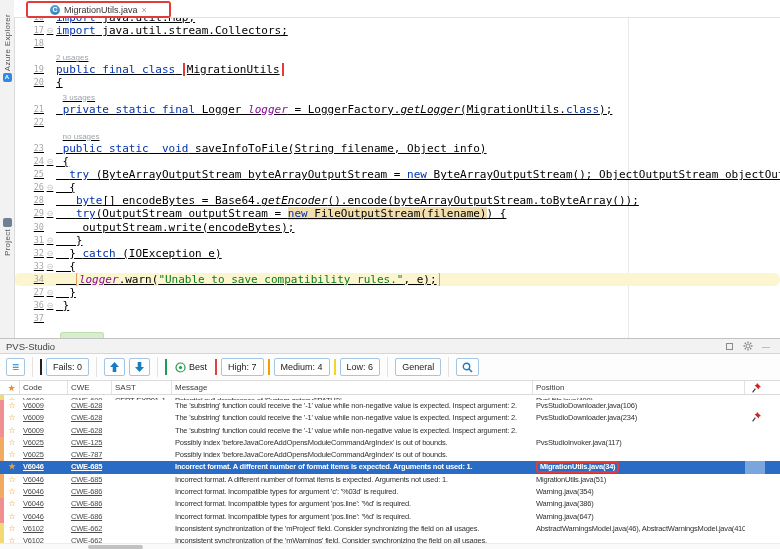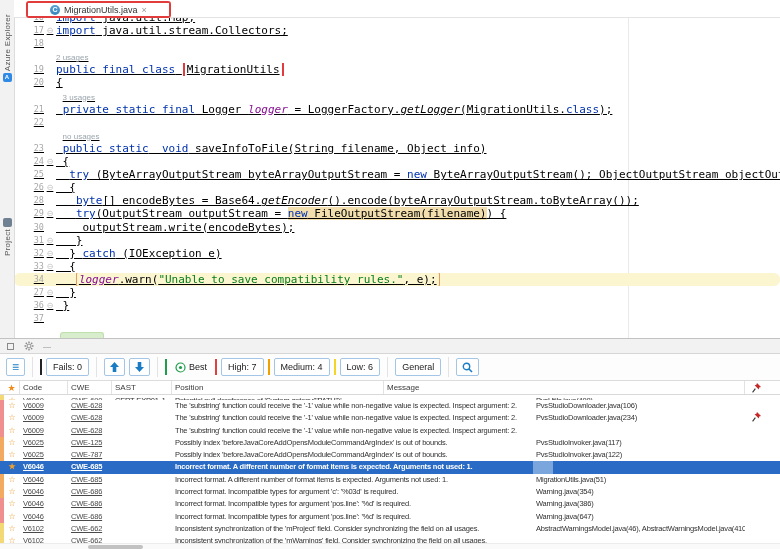--- a/index.html
+++ b/index.html
@@ -152,20 +152,21 @@
         <div class="ed-row cur"><div class="gut">34</div><div class="fold"></div><div class="code"><span class="st">   </span><span class="warnbox"><span class="sf">logger</span><span class="st">.warn(</span><span class="ss">"Unable to save compatibility rules."</span><span class="st">, e);</span></span></div></div>
         <div class="ed-row"><div class="gut">27</div><div class="fold">⊖</div><div class="code"><span class="st">  }</span></div></div>
         <div class="ed-row"><div class="gut">36</div><div class="fold">⊖</div><div class="code"><span class="st"> }</span></div></div>
         <div class="ed-row"><div class="gut">37</div><div class="fold"></div><div class="code"></div></div>
       </div>
     <div id="green-pill"></div>
   </div>
 
   <div id="pvs">
     <div class="pvs-header">
+      <span class="pvs-title">PVS-Studio</span>
       <span class="win-icons">
         <svg width="9" height="9">
             <rect x="1.5" y="1.5" width="6" height="6" fill="none" stroke="#8a8a8a"></rect>
           </svg>
         <svg width="10" height="10">
             <circle cx="5" cy="5" r="2" fill="none" stroke="#8a8a8a"></circle>
             <g stroke="#8a8a8a" stroke-width="1.4">
               <line x1="5" y1="0.5" x2="5" y2="2"></line>
               <line x1="5" y1="8" x2="5" y2="9.5"></line>
               <line x1="0.5" y1="5" x2="2" y2="5"></line>
@@ -233,22 +234,22 @@
           </svg>
         </div>
     </div>
 
     <div class="tbl-head" id="tbl-head">
         <div class="hc noline" style="width: 4px; padding: 0px;"></div>
         <div class="hc hstar" style="width: 16px;">★</div>
         <div class="hc" style="width: 48px;">Code</div>
         <div class="hc" style="width: 44px;">CWE</div>
         <div class="hc" style="width: 60px;">SAST</div>
+        <div class="hc" style="width: 361px;">Message</div>
         <div class="hc" style="width: 212px;">Position</div>
-        <div class="hc" style="width: 361px;">Message</div>
         <div class="hc noline" style="width: 20px; justify-content: center;">
           <svg width="9" height="10" viewBox="0 0 9 10">
             <path d="M5 0 L9 4 L7.2 4.6 L6.8 6.4 L2.6 2.2 L4.4 1.8 Z" fill="#c62828"></path>
             <line x1="3.4" y1="5.6" x2="0.6" y2="9.4" stroke="#333" stroke-width="1.1"></line>
           </svg>
         </div>
         <div class="hc noline" style="width: 15px;"></div>
       </div>
     <div id="tbl-rows">
         <div class="trow partial">
@@ -308,31 +309,31 @@
           <div class="tc pincell" style="width: 20px; text-align: center;"></div>
           <div class="tc" style="width: 15px;"></div>
         </div>
         <div class="trow">
           <div class="tc sev" style="width: 4px; background: rgb(242, 170, 96);"></div>
           <div class="tc starc" style="width: 16px;">☆</div>
           <div class="tc" style="width: 48px;"><span class="link">V6025</span></div>
           <div class="tc" style="width: 44px;"><span class="link">CWE-787</span></div>
           <div class="tc" style="width: 60px;"></div>
           <div class="tc" style="width: 361px;">Possibly index 'beforeJavaCoreAddOpensModuleCommandArgIndex' is out of bounds.</div>
-          <div class="tc" style="width: 212px;">PvsStudioInvoker.java(122)</div>
           <div class="tc pincell" style="width: 20px; text-align: center;"></div>
           <div class="tc" style="width: 15px;"></div>
         </div>
         <div class="trow sel">
           <div class="tc sev" style="width: 4px; background: rgb(239, 143, 143);"></div>
           <div class="tc starc" style="width: 16px;">★</div>
           <div class="tc" style="width: 48px;"><span class="link">V6046</span></div>
           <div class="tc" style="width: 44px;"><span class="link">CWE-685</span></div>
           <div class="tc" style="width: 60px;"></div>
           <div class="tc" style="width: 361px;">Incorrect format. A different number of format items is expected. Arguments not used: 1.</div>
+          <div class="tc" style="width: 212px;"><span class="ann">MigrationUtils.java(34)</span></div>
           <div class="tc pincell" style="width: 20px; text-align: center;"></div>
           <div class="tc" style="width: 15px;"></div>
         </div>
         <div class="trow">
           <div class="tc sev" style="width: 4px; background: rgb(242, 170, 96);"></div>
           <div class="tc starc" style="width: 16px;">☆</div>
           <div class="tc" style="width: 48px;"><span class="link">V6046</span></div>
           <div class="tc" style="width: 44px;"><span class="link">CWE-685</span></div>
           <div class="tc" style="width: 60px;"></div>
           <div class="tc" style="width: 361px;">Incorrect format. A different number of format items is expected. Arguments not used: 1.</div>

